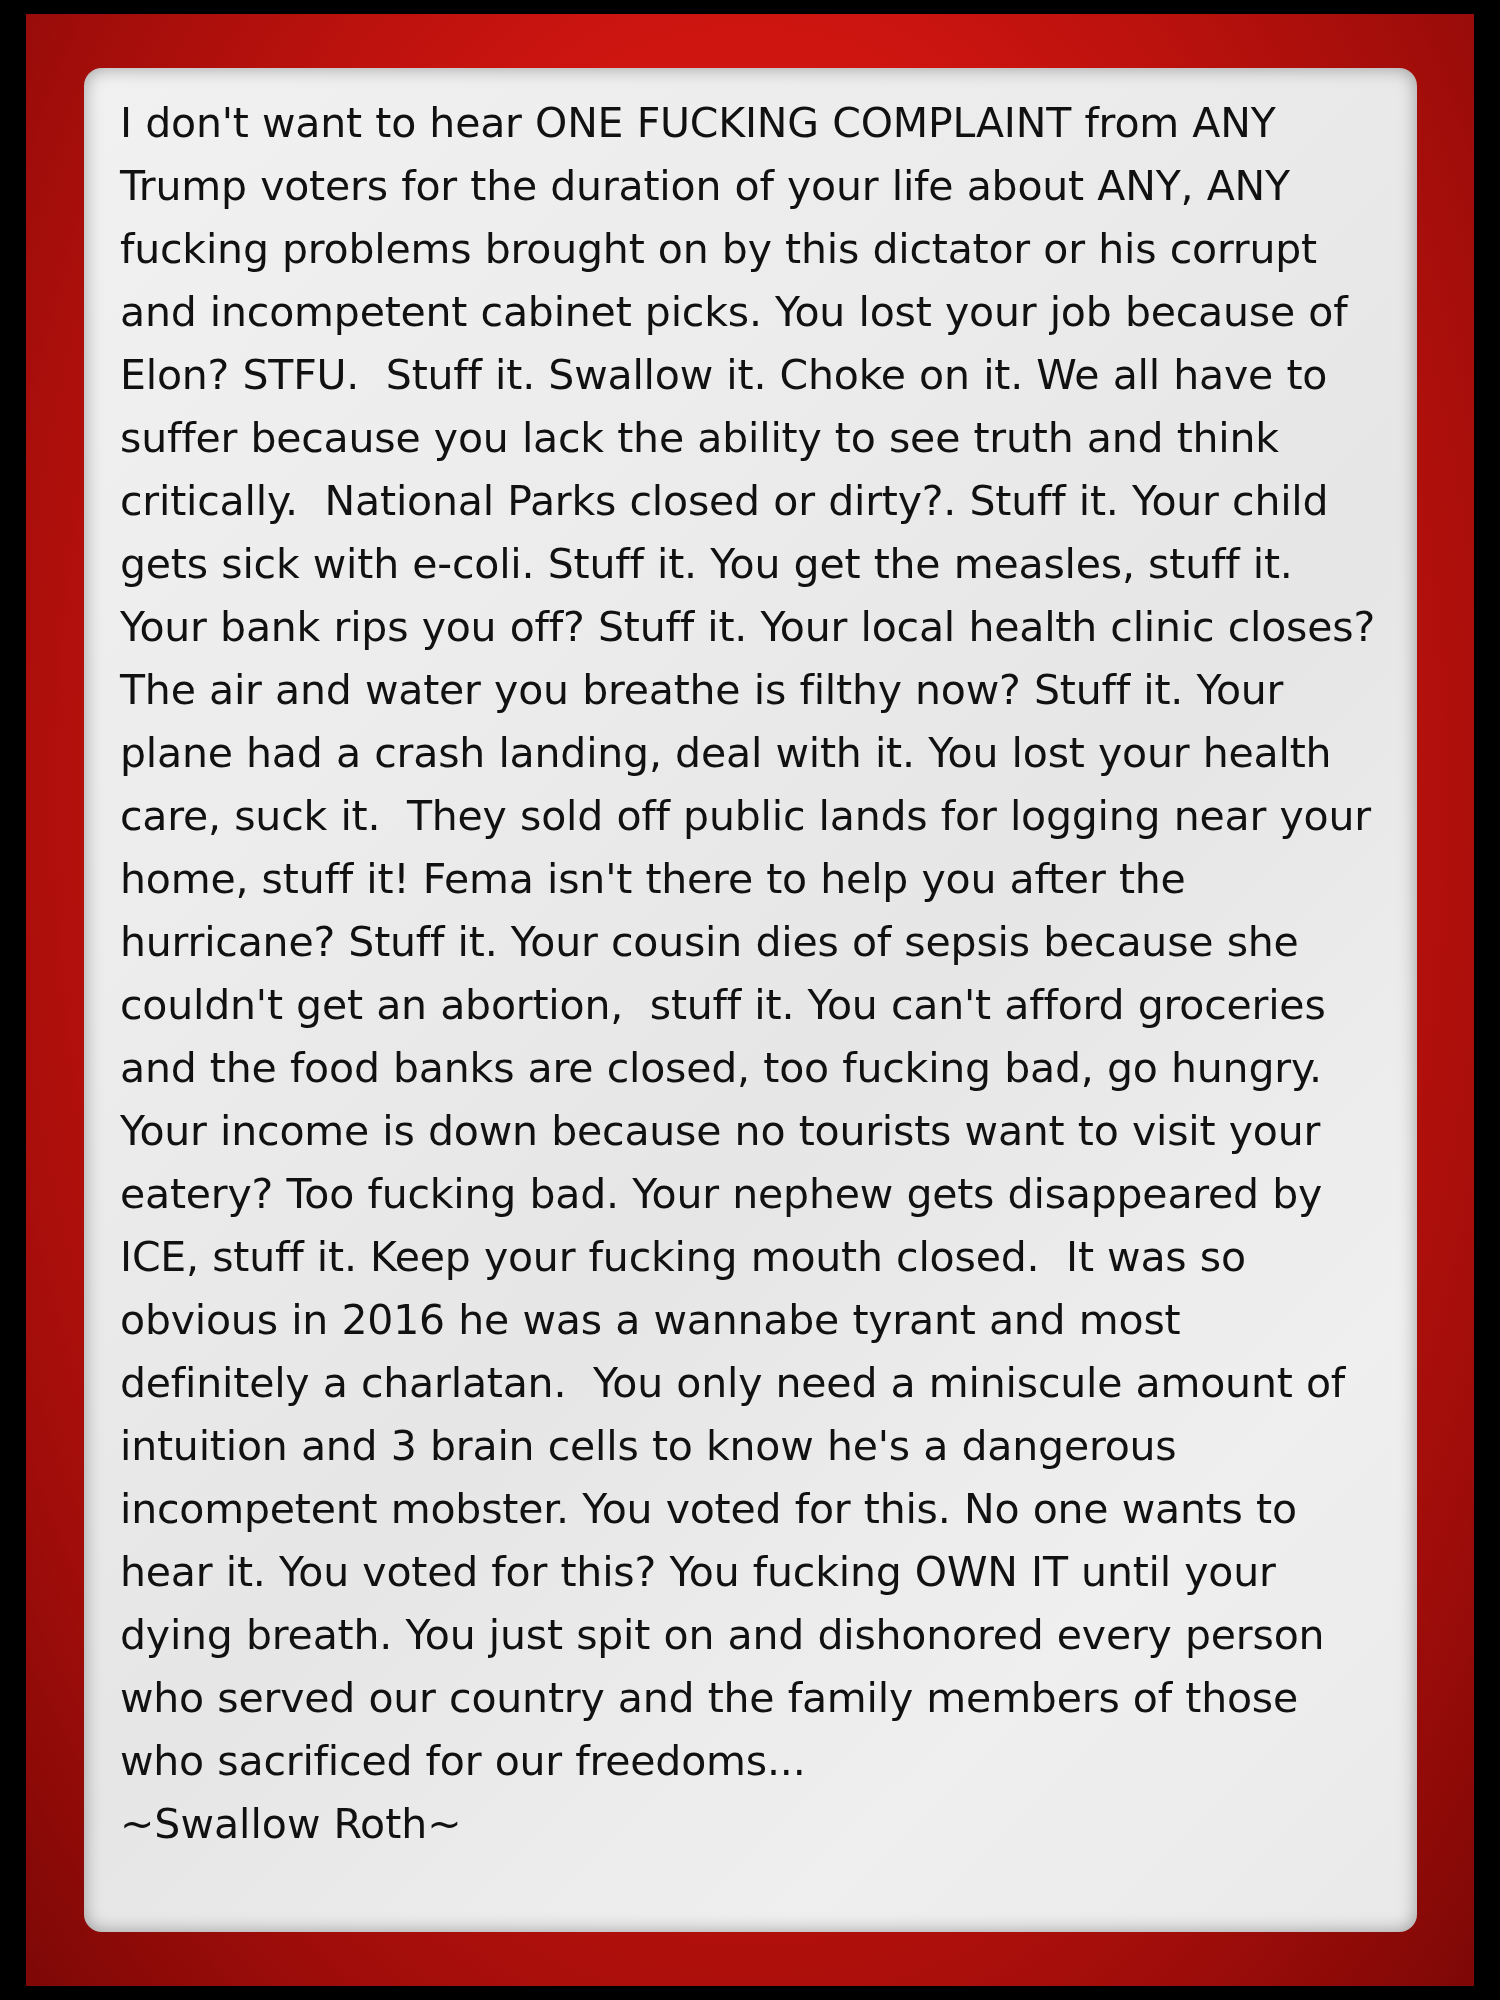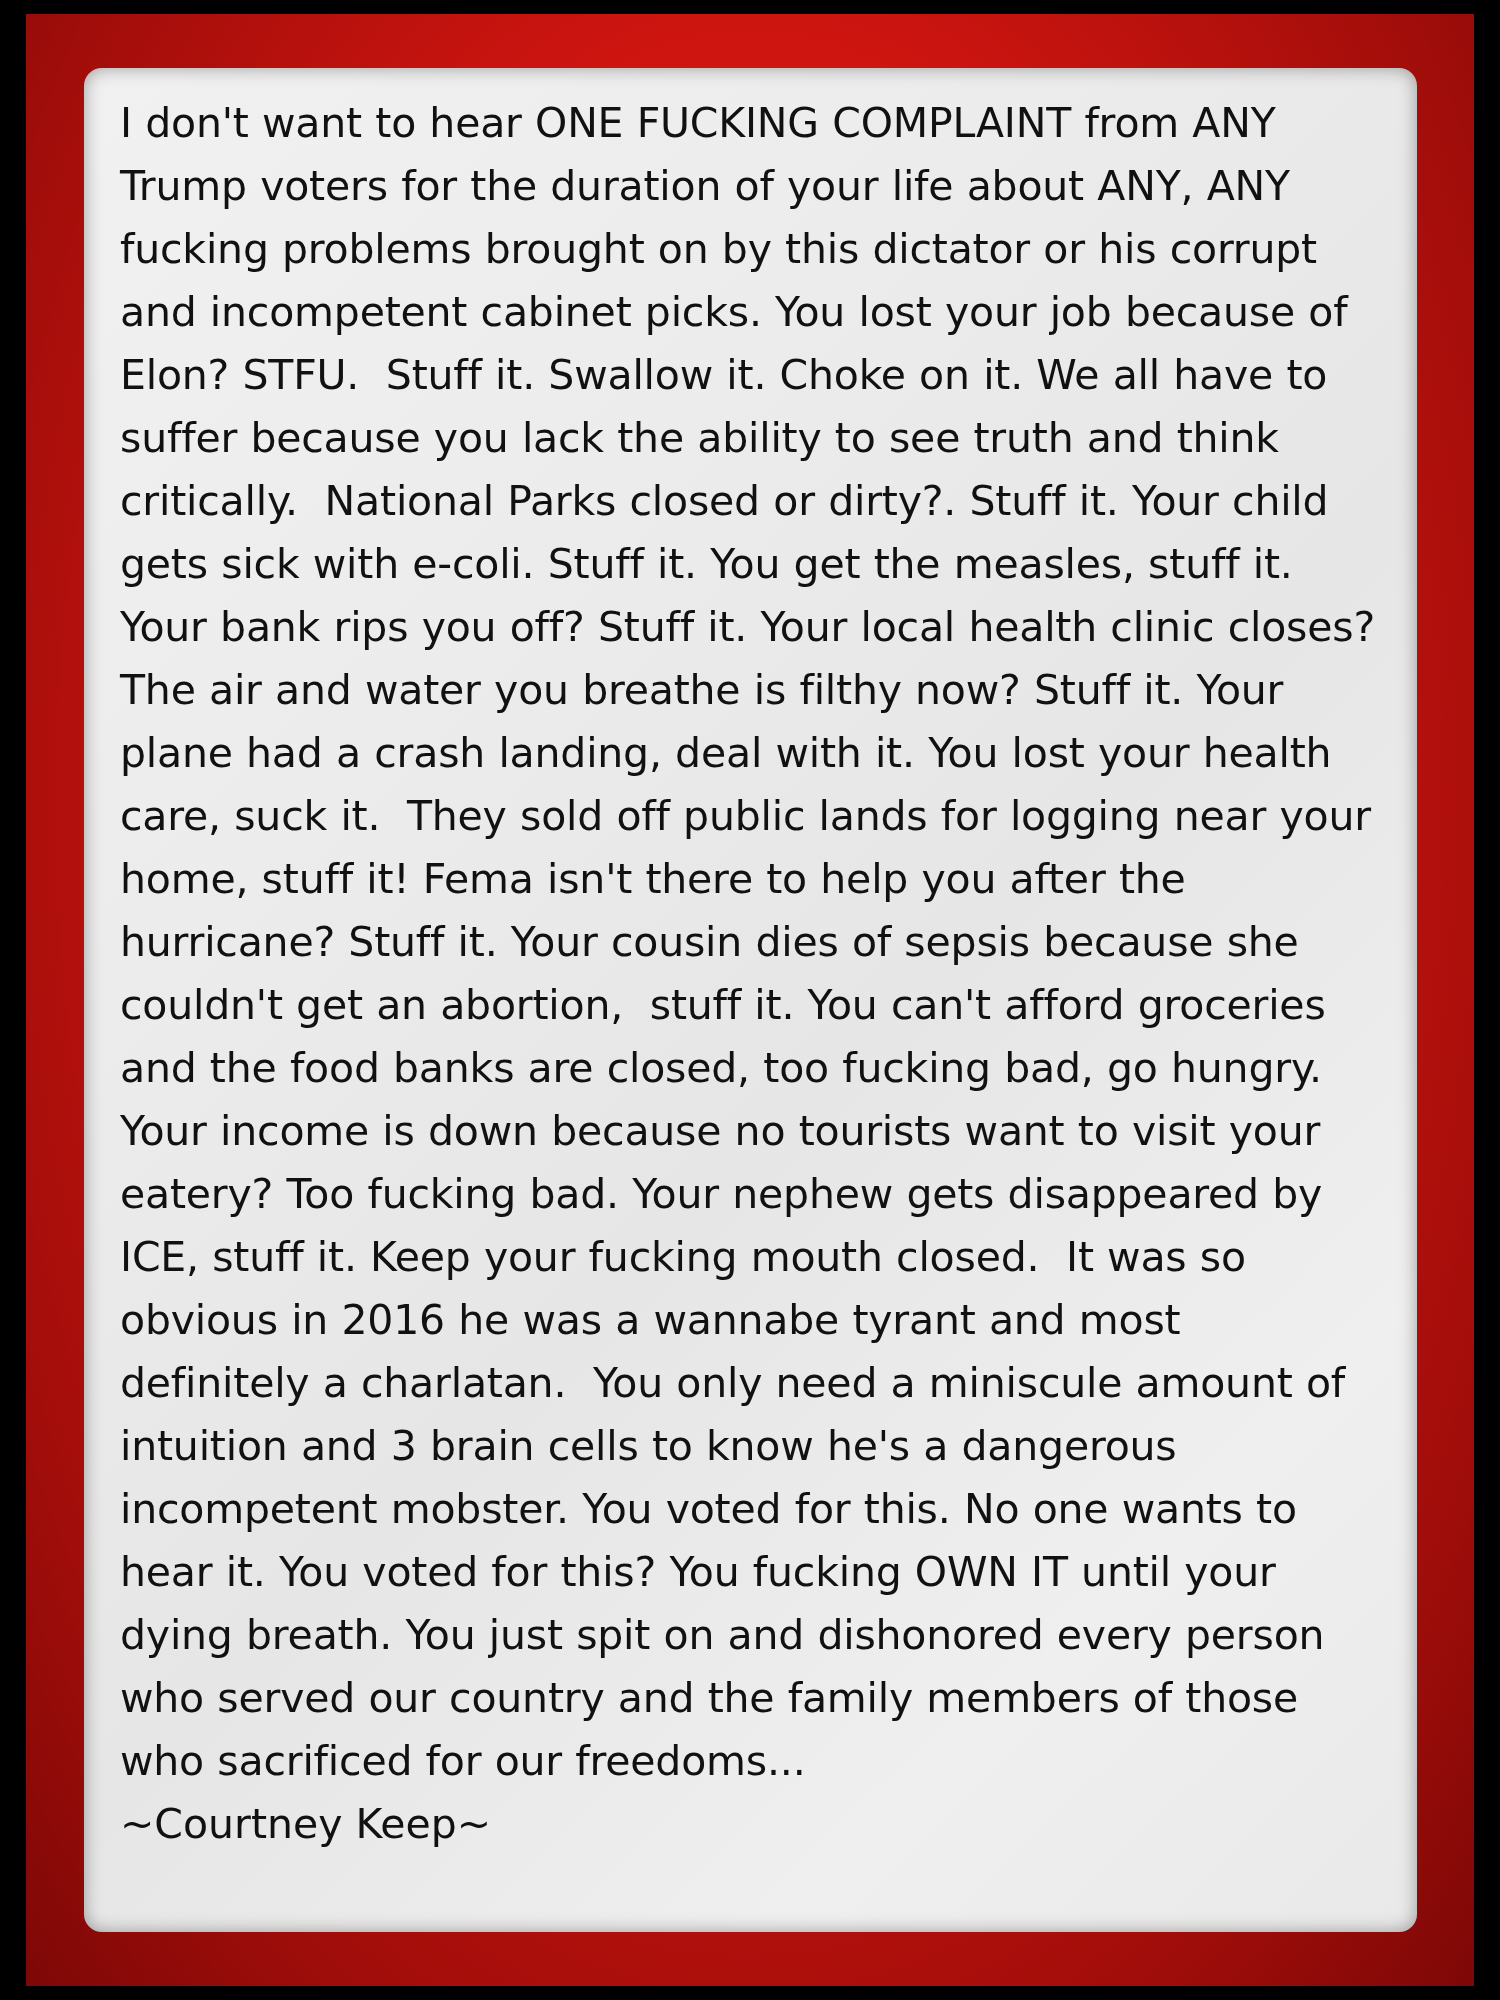--- a/index.html
+++ b/index.html
@@ -75,15 +75,15 @@
     white-space: pre-wrap;
   }
 </style>
 </head>
 <body>
 
 <div class="poster-frame">
   <div class="red-band"></div>
   <div class="text-card">
     <p class="rant-text">I don't want to hear ONE FUCKING COMPLAINT from ANY Trump voters for the duration of your life about ANY, ANY fucking problems brought on by this dictator or his corrupt and incompetent cabinet picks. You lost your job because of Elon? STFU.  Stuff it. Swallow it. Choke on it. We all have to suffer because you lack the ability to see truth and think critically.  National Parks closed or dirty?. Stuff it. Your child gets sick with e-coli. Stuff it. You get the measles, stuff it. Your bank rips you off? Stuff it. Your local health clinic closes? The air and water you breathe is filthy now? Stuff it. Your plane had a crash landing, deal with it. You lost your health care, suck it.  They sold off public lands for logging near your home, stuff it! Fema isn't there to help you after the hurricane? Stuff it. Your cousin dies of sepsis because she couldn't get an abortion,  stuff it. You can't afford groceries and the food banks are closed, too fucking bad, go hungry.  Your income is down because no tourists want to visit your eatery? Too fucking bad. Your nephew gets disappeared by ICE, stuff it. Keep your fucking mouth closed.  It was so obvious in 2016 he was a wannabe tyrant and most definitely a charlatan.  You only need a miniscule amount of intuition and 3 brain cells to know he's a dangerous incompetent mobster. You voted for this. No one wants to hear it. You voted for this? You fucking OWN IT until your dying breath. You just spit on and dishonored every person who served our country and the family members of those who sacrificed for our freedoms...</p>
-    <p class="signature">~Courtney Keep~</p>
+    <p class="signature">~Swallow Roth~</p>
   </div>
 </div>
 
 </body></html>

